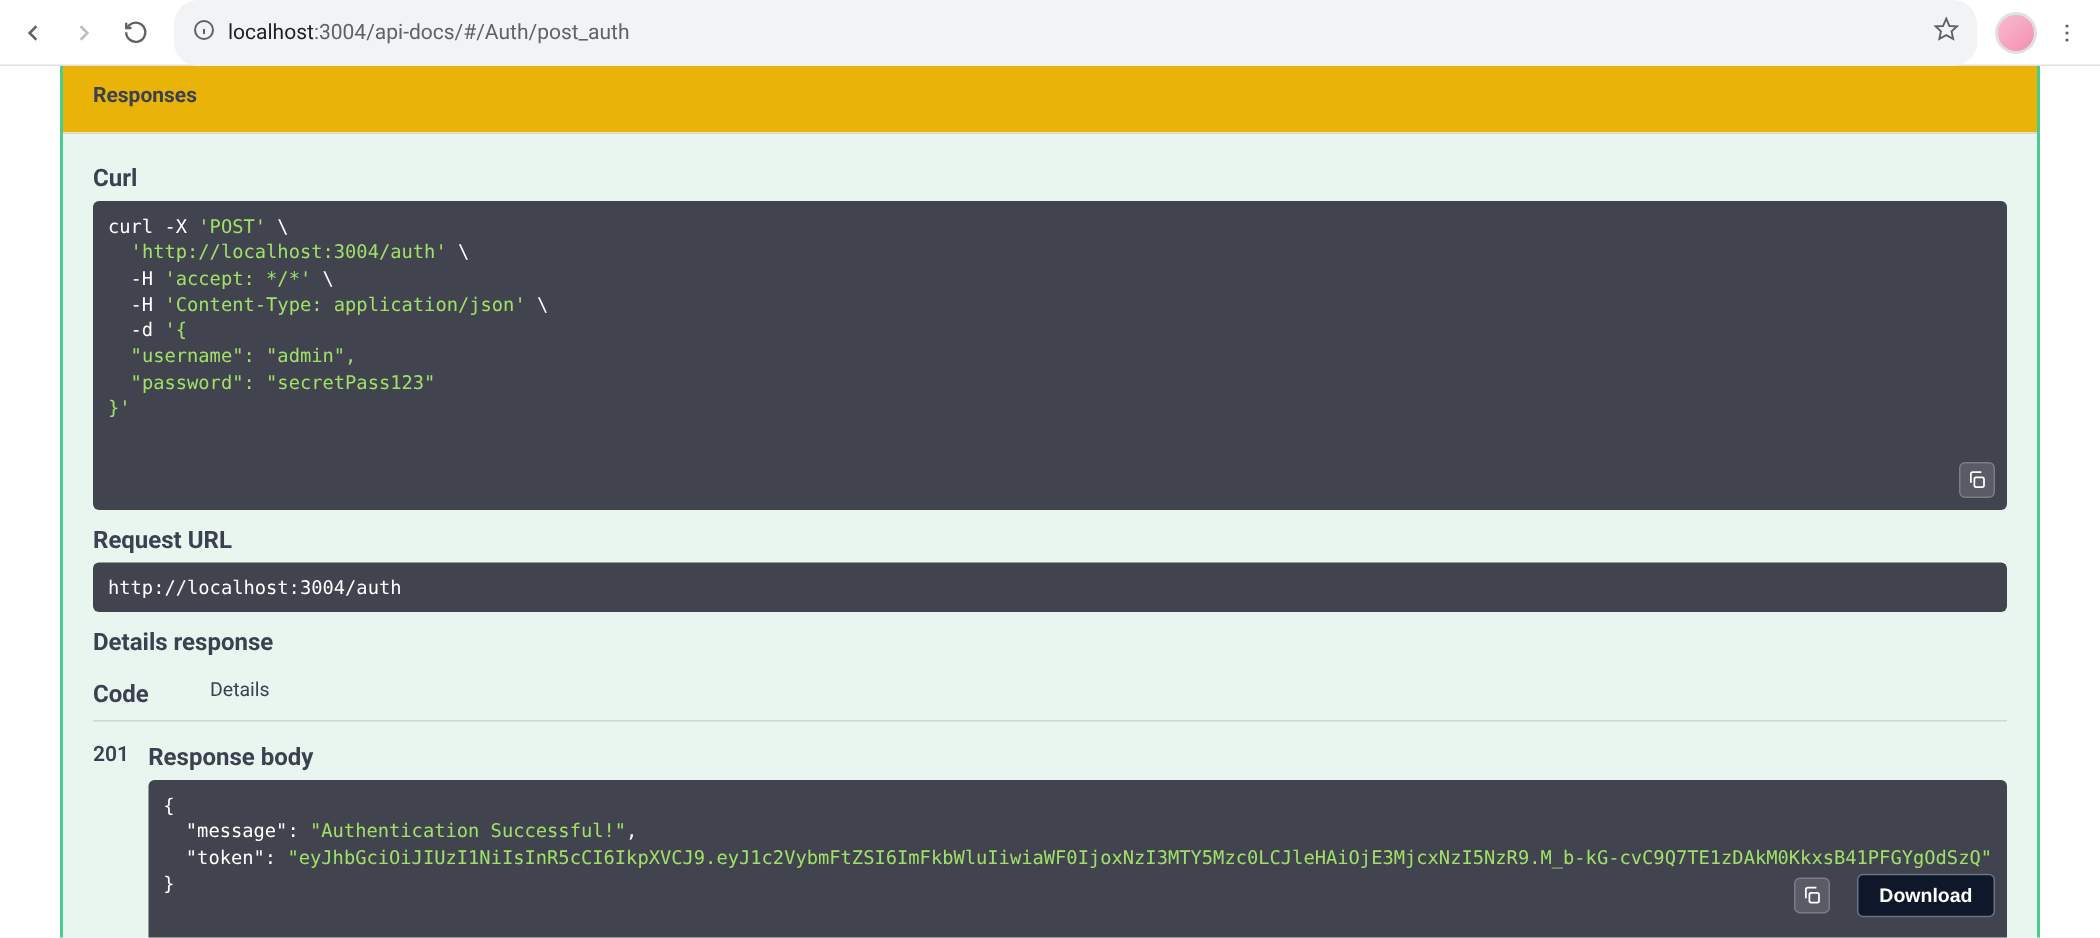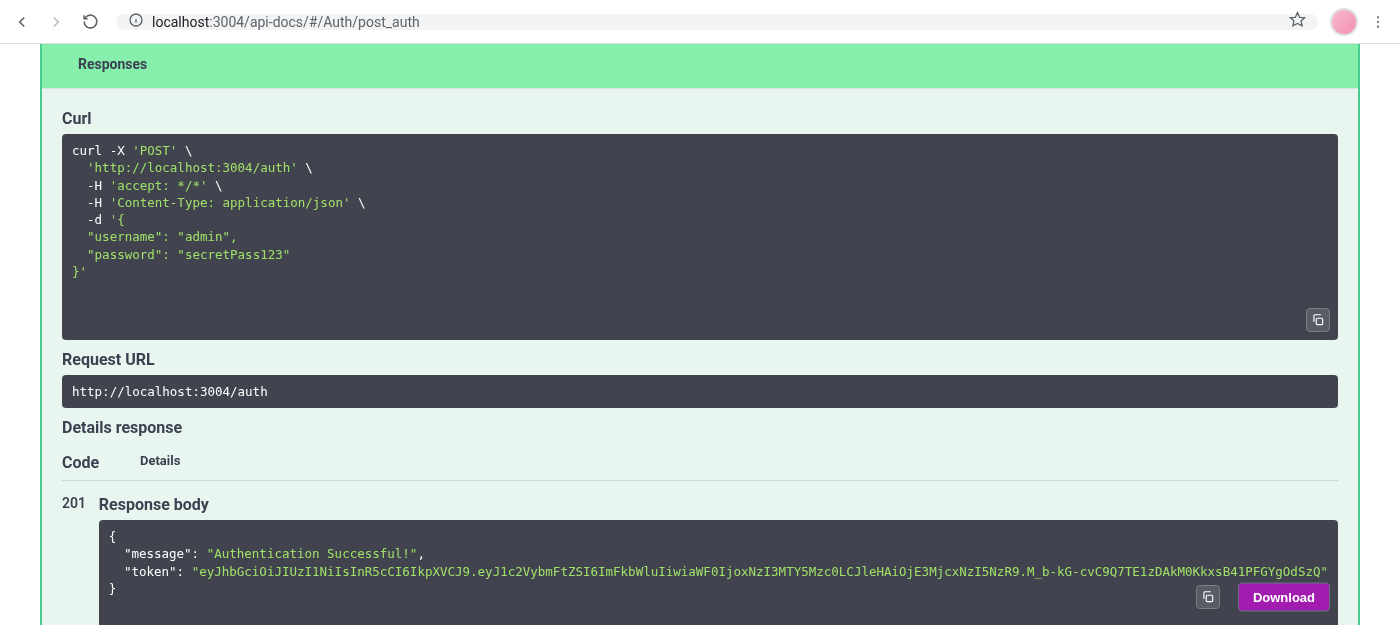--- a/index.html
+++ b/index.html
@@ -2,50 +2,50 @@
 <html><head>
 <meta charset="utf-8">
 <style>
   * { box-sizing: border-box; margin: 0; padding: 0; }
   body { font-family: -apple-system, BlinkMacSystemFont, "Segoe UI", Roboto, sans-serif; background: #fff; width: 1400px; height: 625px; overflow: hidden; }
   
   
   .browser-bar { display: flex; align-items: center; height: 44px; padding: 0 8px; gap: 6px; border-bottom: 1px solid #e0e0e0; background: #fff; }
   .nav-btn { width: 28px; height: 28px; display: flex; align-items: center; justify-content: center; border-radius: 50%; cursor: pointer; color: #5f6368; }
   .nav-btn.disabled { color: #bdbdbd; }
-  .url-bar { flex: 1; height: 16px; background: #f1f3f4; border-radius: 16px; display: flex; align-items: center; padding: 0 12px; gap: 8px; margin: 0 6px; position: relative; }
+  .url-bar { flex: 1; height: 44px; background: #f1f3f4; border-radius: 16px; display: flex; align-items: center; padding: 0 12px; gap: 8px; margin: 0 6px; position: relative; }
   .url-bar .info-icon { color: #5f6368; flex-shrink: 0; }
   .url-text { font-size: 14px; color: #202124; white-space: nowrap; }
   .url-text .host { color: #202124; }
   .url-text .rest { color: #5f6368; }
   .star-icon { position: absolute; right: 12px; color: #5f6368; }
   .avatar { width: 28px; height: 28px; border-radius: 50%; background: linear-gradient(135deg,#f8bbd0,#f48fb1); border: 2px solid #e0e0e0; }
   .dots-icon { width: 28px; height: 28px; display:flex;align-items:center;justify-content:center;color:#5f6368; }
   
   
   .page { padding: 0 40px; }
   .panel-outer { border-left: 2px solid #49cc90; border-right: 2px solid #49cc90; background: #e8f6ef; padding-bottom: 4px;}
-  .responses-strip { background: #86efac; padding: 12px 36px 16px; border-bottom: 1px solid #e0e0e0; }
+  .responses-strip { background: #eab308; padding: 12px 20px 16px; border-bottom: 1px solid #e0e0e0; }
   .responses-title { font-size: 14px; font-weight: 700; color: #3b4151; }
   .inner { padding: 14px 20px 0; }
   .label { font-size: 16px; font-weight: 700; color: #3b4151; margin: 6px 0; }
   
   .codeblock { background: #41444e; border-radius: 4px; padding: 8px 10px; font-family: ui-monospace, "SFMono-Regular", Menlo, Consolas, monospace; font-size: 12.5px; line-height: 1.38; color: #fff; position: relative; overflow: hidden; white-space: pre; }
   .codeblock.curl { color: #fff; }
   .tok-str { color: #a0e068; }
   
   .copy-btn { position: absolute; right: 8px; bottom: 8px; width: 24px; height: 24px; border: 1px solid #7a7d85; border-radius: 4px; background: #595c66; display:flex;align-items:center;justify-content:center; cursor:pointer; }
   .copy-btn svg { stroke: #fff; }
   
-  .download-btn { position: absolute; right: 8px; top: 50%; transform: translateY(-50%); background: #a21caf; color: #fff; font-size: 13px; font-weight: 700; border: 1px solid #6b7280; border-radius: 4px; padding: 6px 14px; cursor:pointer; }
+  .download-btn { position: absolute; right: 8px; top: 50%; transform: translateY(-50%); background: #0f172a; color: #fff; font-size: 13px; font-weight: 700; border: 1px solid #6b7280; border-radius: 4px; padding: 6px 14px; cursor:pointer; }
   .copy-inline { position: absolute; right: 118px; top: 50%; transform: translateY(-50%); width: 24px; height: 24px; border: 1px solid #7a7d85; border-radius: 4px; background: #595c66; display:flex;align-items:center;justify-content:center; cursor:pointer;}
   
   .tbl-head { display: flex; border-bottom: 1px solid #c7dcd1; padding: 10px 0 8px; margin-top: 4px; }
   .col-code { width: 78px; font-size: 16px; font-weight: 700; color: #3b4151; }
-  .col-det { font-size: 13px; font-weight: 700; color: #3b4151; }
+  .col-det { font-size: 13px; font-weight: 400; color: #3b4151; }
   .tbl-row { display: flex; padding-top: 14px; }
   .code-val { width: 78px; font-size: 14px; font-weight: 600; color: #3b4151; }
   .det-col { flex: 1; }
   .sublabel { font-size: 16px; font-weight: 700; color: #3b4151; margin-bottom: 6px; }
   .resp-block { margin-bottom: 12px; }
   .json-line { white-space: pre; }
 </style>
 </head>
 <body>
 

